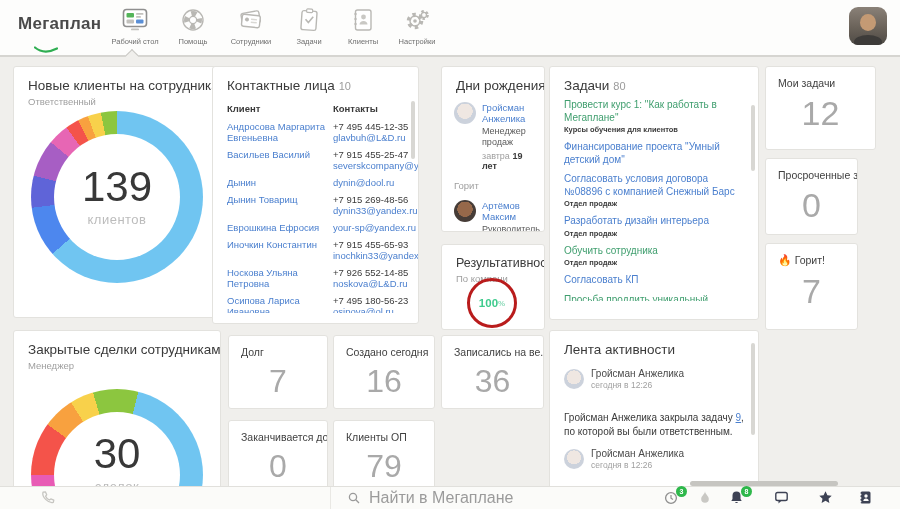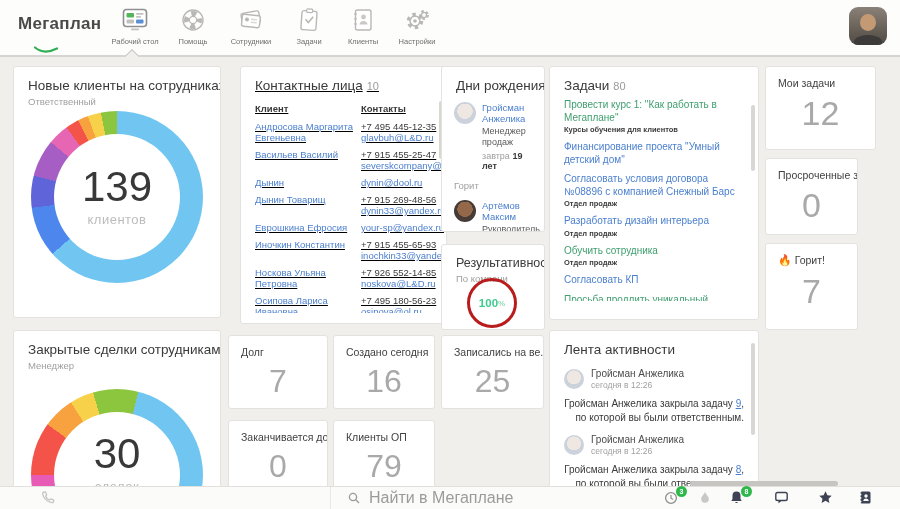--- a/index.html
+++ b/index.html
@@ -25,21 +25,21 @@
   .avatar::before{content:"";position:absolute;left:5px;bottom:-4px;width:28px;height:14px;border-radius:50%;background:#3d3b39;z-index:1;}
 
   
   .panel{position:absolute;background:#fff;border:1px solid #e3e2de;border-radius:3px;box-sizing:border-box;overflow:hidden;}
   .ptitle{padding:11px 14px 0;font-size:13.5px;color:#3a3a3a;white-space:nowrap;overflow:hidden;}
   .pcount{color:#9b9b9b;font-size:11px;margin-left:4px;}
   .psub{padding:3px 14px 0;font-size:9.5px;color:#9e9e9e;}
 
   .p-newclients{left:13px;top:66px;width:208px;height:252px;}
   .p-closeddeals{left:13px;top:330px;width:208px;height:235px;}
-  .p-contacts{left:240px;top:66px;width:207px;height:258px;text-decoration:underline;}
+  .p-contacts{left:212px;top:66px;width:207px;height:258px;}
   .p-birthdays{left:441px;top:66px;width:104px;height:166px;}
   .p-perform{left:441px;top:244px;width:104px;height:86px;}
   .p-tasks{left:549px;top:66px;width:210px;height:254px;}
   .p-feed{left:549px;top:330px;width:210px;height:163px;}
   .p-mytasks{left:765px;top:66px;width:111px;height:84px;}
   .p-overdue{left:765px;top:158px;width:93px;height:77px;}
   .p-gorit{left:765px;top:243px;width:93px;height:87px;}
   .p-dolg{left:228px;top:335px;width:100px;height:74px;}
   .p-sozdano{left:333px;top:335px;width:102px;height:74px;}
   .p-zapis{left:441px;top:335px;width:103px;height:74px;}
@@ -98,21 +98,21 @@
   .c-green{color:#3f9e6e;}
   .tproj{font-size:7.5px;font-weight:bold;color:#3a3a3a;margin-top:1px;}
 
   
   .frows{padding:2px 14px 0;overflow:hidden;}
   .frow{margin-top:9px;}
   .fhead{display:flex;align-items:center;}
   .favatar{width:20px;height:20px;border-radius:50%;margin-right:7px;flex:none;}
   .fname{font-size:10px;color:#4a4a4a;cursor:pointer;}
   .ftime{font-size:8.5px;color:#a0a0a0;margin-top:1px;}
-  .fbody{font-size:10px;color:#3a3a3a;line-height:14px;margin-top:7px;text-align:right;}
+  .fbody{font-size:10px;color:#3a3a3a;line-height:14px;margin-top:21px;}
   .flink{color:#4a7fce;text-decoration:underline;cursor:pointer;}
 
   
   .ctitle{padding:10px 12px 0;font-size:10.5px;color:#3f3f3f;white-space:nowrap;overflow:hidden;}
   .cvalue{text-align:center;font-size:32px;color:#a9a9a9;margin-top:5px;}
   .p-mytasks .cvalue,.p-overdue .cvalue,.p-gorit .cvalue{font-size:34px;}
   .gorit-flame{font-size:11px;margin-right:3px;color:#f08a24;}
 
   
   .bottombar{position:absolute;left:0;right:0;bottom:0;height:22px;background:#fbfbf9;border-top:1px solid #e1e0dc;z-index:20;}
@@ -426,21 +426,21 @@
   <section class="panel p-dolg">
     <div class="ctitle">Долг</div>
     <div class="cvalue">7</div>
   </section>
   <section class="panel p-sozdano">
     <div class="ctitle">Создано сегодня</div>
     <div class="cvalue">16</div>
   </section>
   <section class="panel p-zapis">
     <div class="ctitle">Записались на ве...</div>
-    <div class="cvalue">25</div>
+    <div class="cvalue">36</div>
   </section>
   <section class="panel p-zakan">
     <div class="ctitle">Заканчивается до...</div>
     <div class="cvalue">0</div>
   </section>
   <section class="panel p-klienty">
     <div class="ctitle">Клиенты ОП</div>
     <div class="cvalue">79</div>
   </section>
   <section class="panel p-mytasks">

